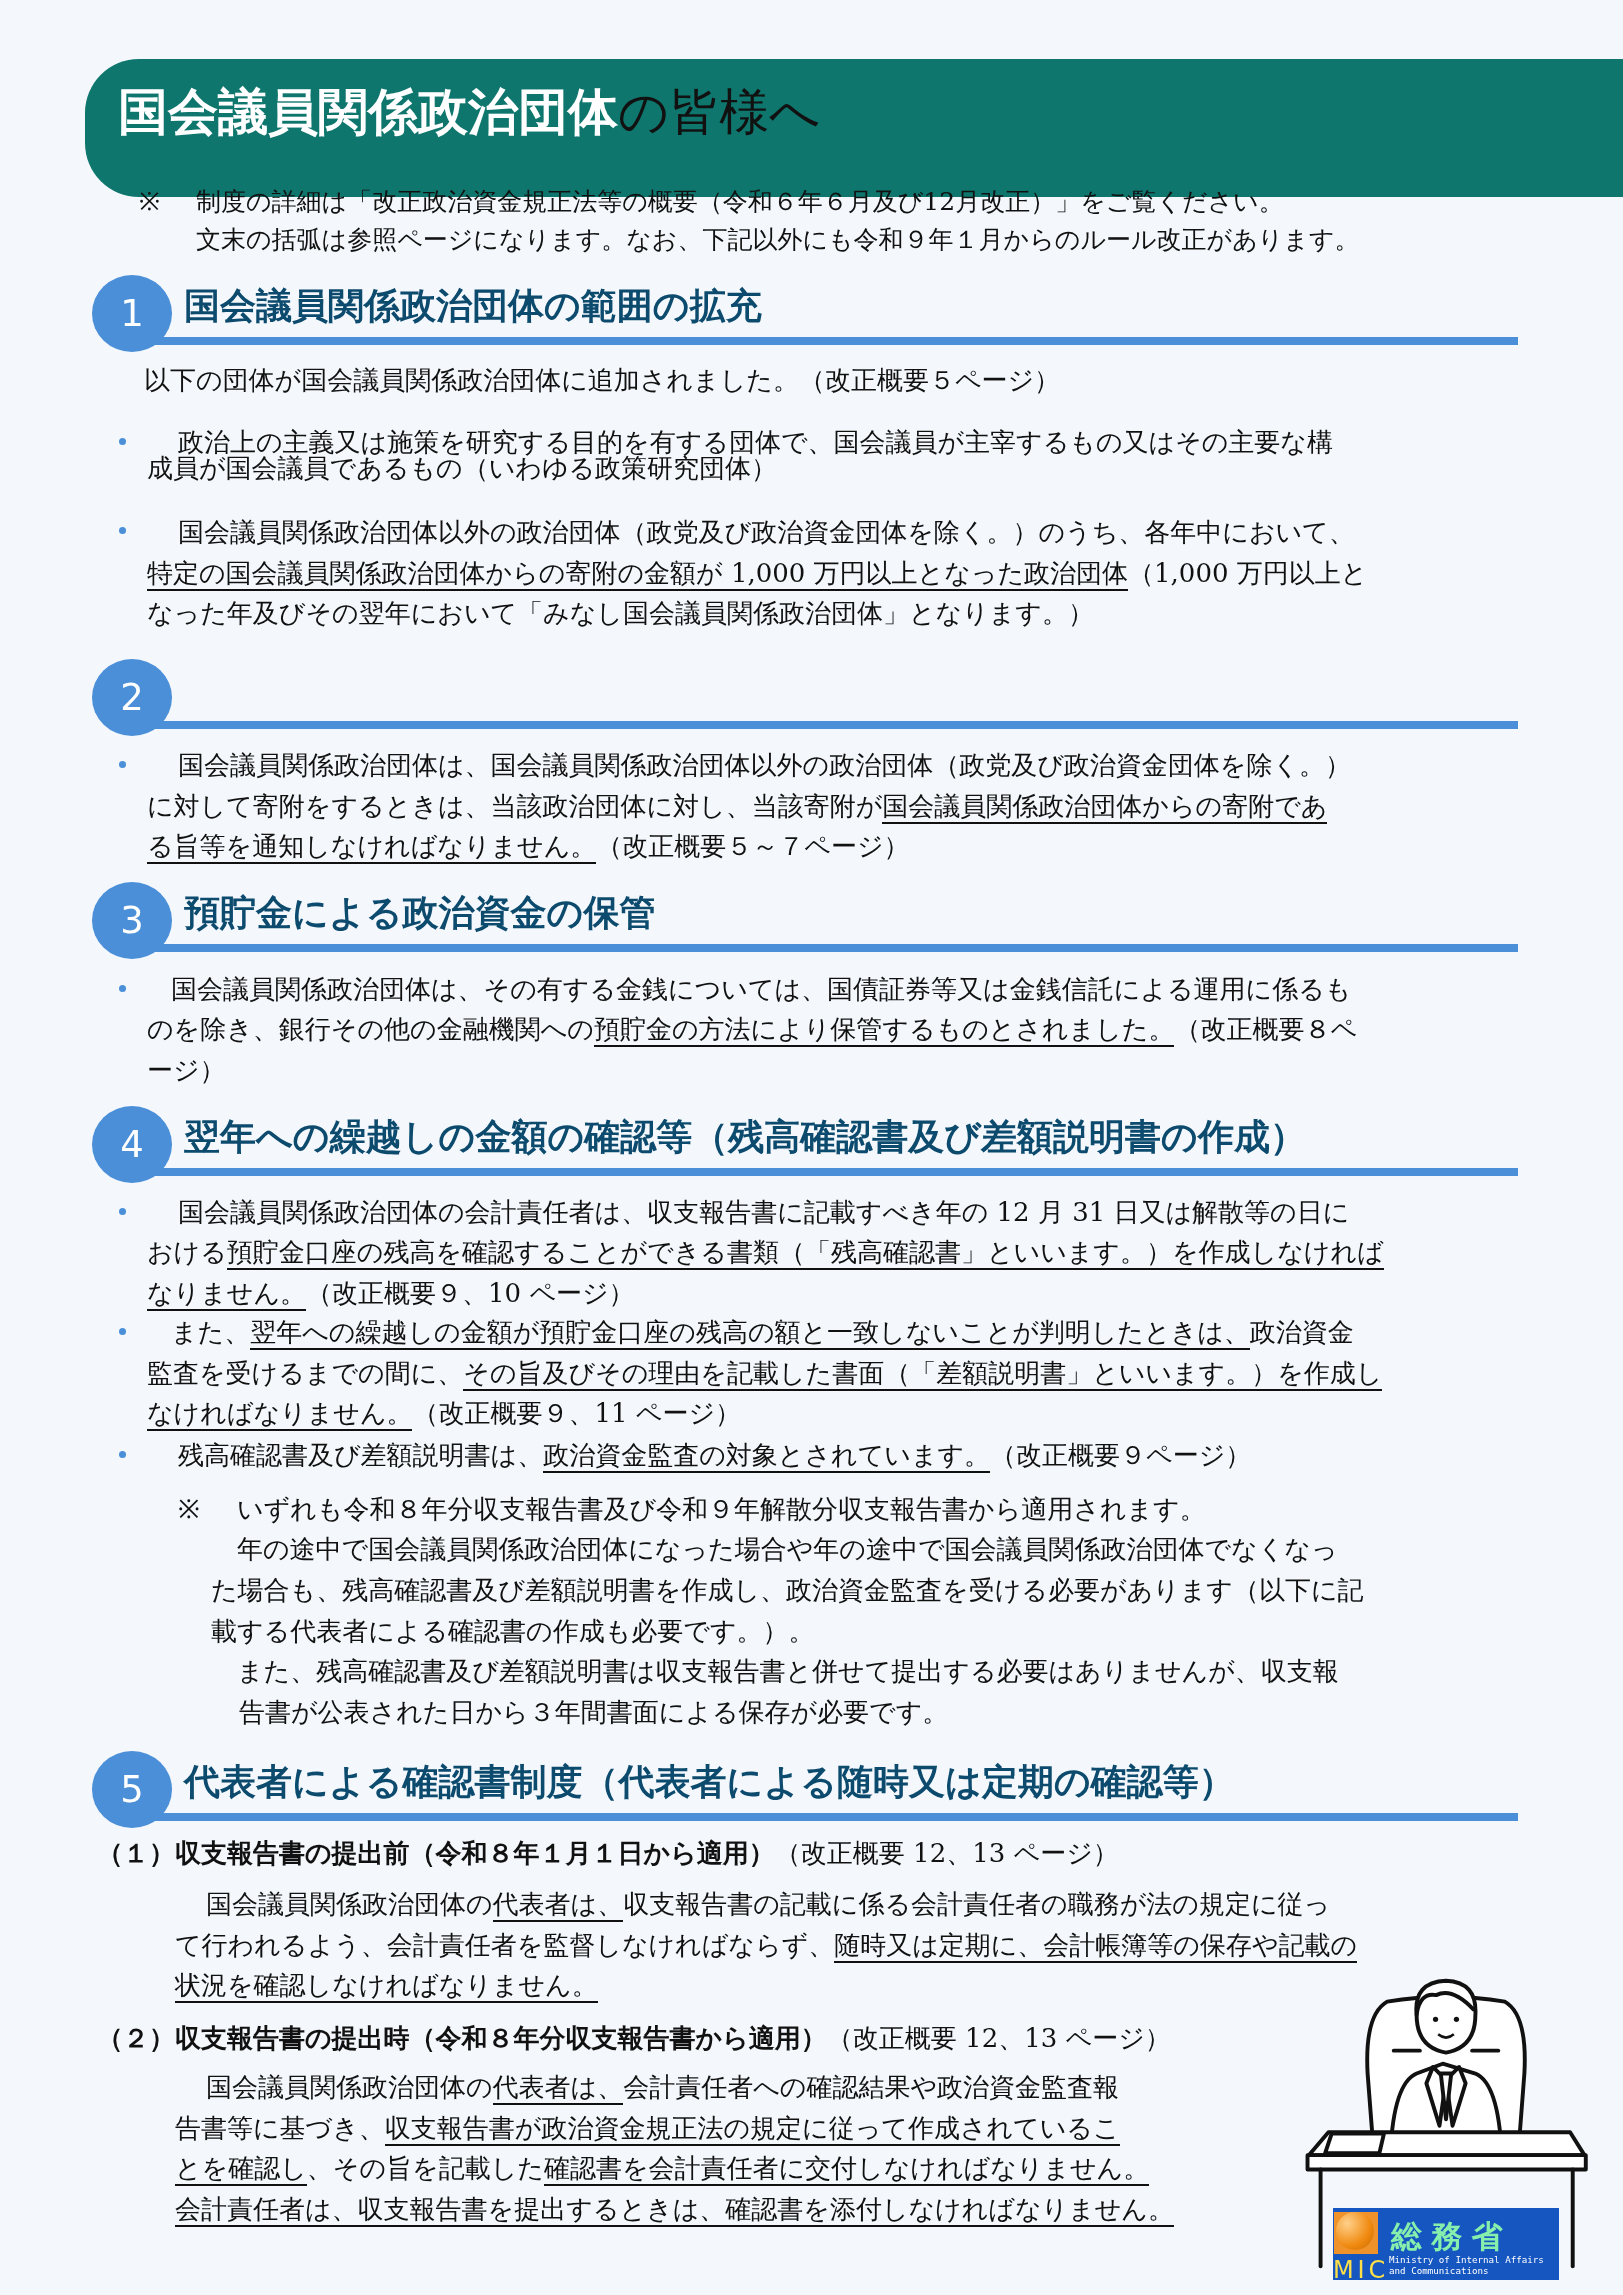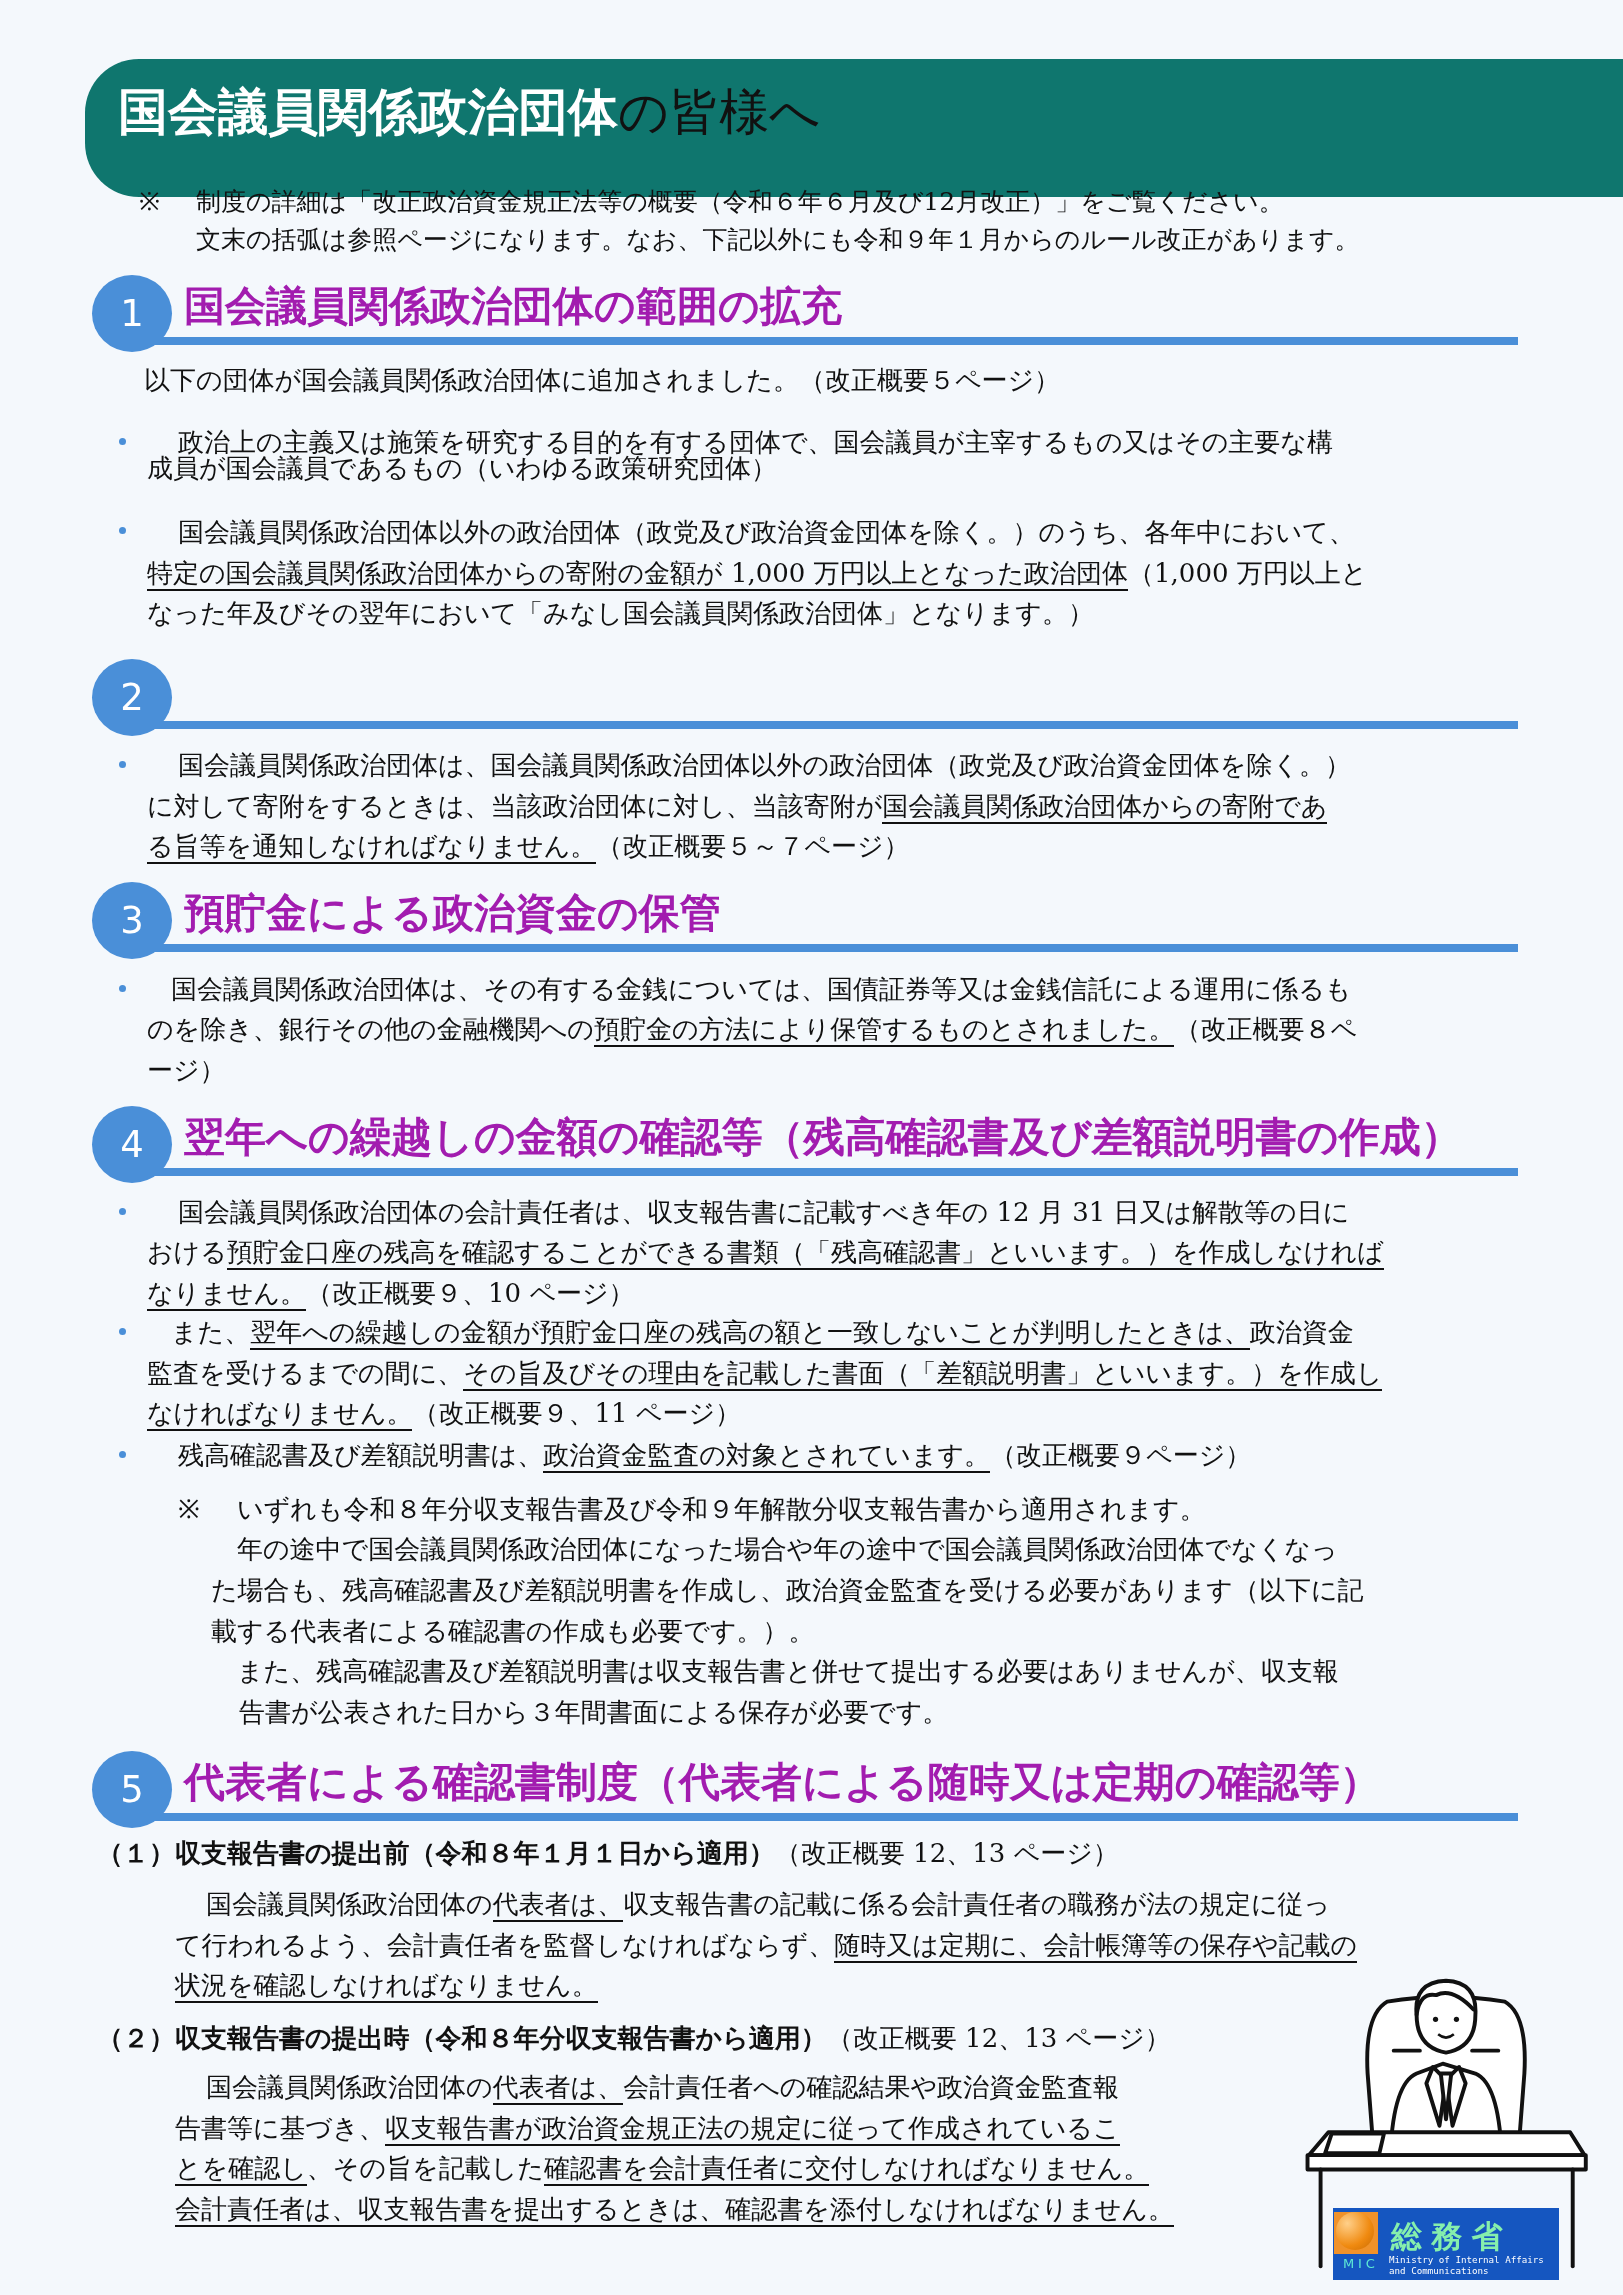--- a/index.html
+++ b/index.html
@@ -11,34 +11,34 @@
   .banner-title{position:absolute;left:33px;top:18.3px;font-size:50px;line-height:71px;white-space:nowrap;
           font-family:"DejaVu Sans","Liberation Sans",sans-serif;}
   .banner-title .w{color:#fff;font-weight:bold;}
   .banner-title .k{color:#111;font-family:"DejaVu Serif","Liberation Serif",serif;}
   .note{font-size:25px;line-height:39px;white-space:nowrap;}
   .sec{position:absolute;left:92px;width:1426px;height:85px;}
   .sec .circle{position:absolute;left:0;top:0;width:80px;height:77px;border-radius:50%;
        background:#4A8FD8;color:#fff;font-family:"DejaVu Sans","Liberation Sans",sans-serif;
        font-size:37px;line-height:77px;text-align:center;}
   .sec .rule{position:absolute;left:59px;right:0;top:62px;height:7.9px;background:#4A8FD8;}
-  .sec .title{position:absolute;left:92px;top:1.3px;font-size:41px;line-height:60px;font-weight:bold;
-       color:#a21caf;white-space:nowrap;font-family:"DejaVu Sans","Liberation Sans",sans-serif;}
+  .sec .title{position:absolute;left:92px;top:1.3px;font-size:36px;line-height:60px;font-weight:bold;
+       color:#0c4a6e;white-space:nowrap;font-family:"DejaVu Sans","Liberation Sans",sans-serif;}
   .line{position:absolute;font-size:26px;line-height:41px;white-space:nowrap;}
   .bullet{position:absolute;width:7.2px;height:7.2px;border-radius:50%;background:#4A8FD8;}
   u{text-decoration:none;border-bottom:2.6px solid #111;padding-bottom:0.7px;}
   .sub{position:absolute;font-size:26px;line-height:41px;white-space:nowrap;}
   .sub b{font-family:"DejaVu Sans","Liberation Sans",sans-serif;font-weight:bold;}
   .logo{position:absolute;left:1333px;top:2208px;width:226px;height:72px;background:#1556C0;}
   .logo .sq{position:absolute;left:1.3px;top:3.9px;width:44px;height:42px;background:#F0922A;}
   .logo .ball{position:absolute;left:2.6px;top:3.9px;width:38px;height:38px;border-radius:50%;
        background:radial-gradient(circle at 30% 30%,#FFD08A,#F08A10 60%,#C86A00);}
   .logo .kanji{position:absolute;left:58px;top:7.9px;font-size:31px;color:#86efac;letter-spacing:9.2px;
        font-family:"DejaVu Sans","Liberation Sans",sans-serif;font-weight:bold;}
-  .logo .mic{position:absolute;left:10px;top:48px;font-size:13px;color:#5eead4;letter-spacing:3.9px;
+  .logo .mic{position:absolute;left:0;top:48px;font-size:24px;color:#fde047;letter-spacing:3.9px;
        font-family:"DejaVu Sans","Liberation Sans",sans-serif;}
   .logo .en{position:absolute;left:56px;top:46px;font-size:9.2px;line-height:11px;color:#fff;
        font-family:"DejaVu Sans Mono","Liberation Mono",monospace;}
 </style>
 </head>
 <body>
 
 <div class="abs banner">
   <div class="banner-title">
     <span class="w">国会議員関係政治団体</span><span class="k">の皆様へ</span>

